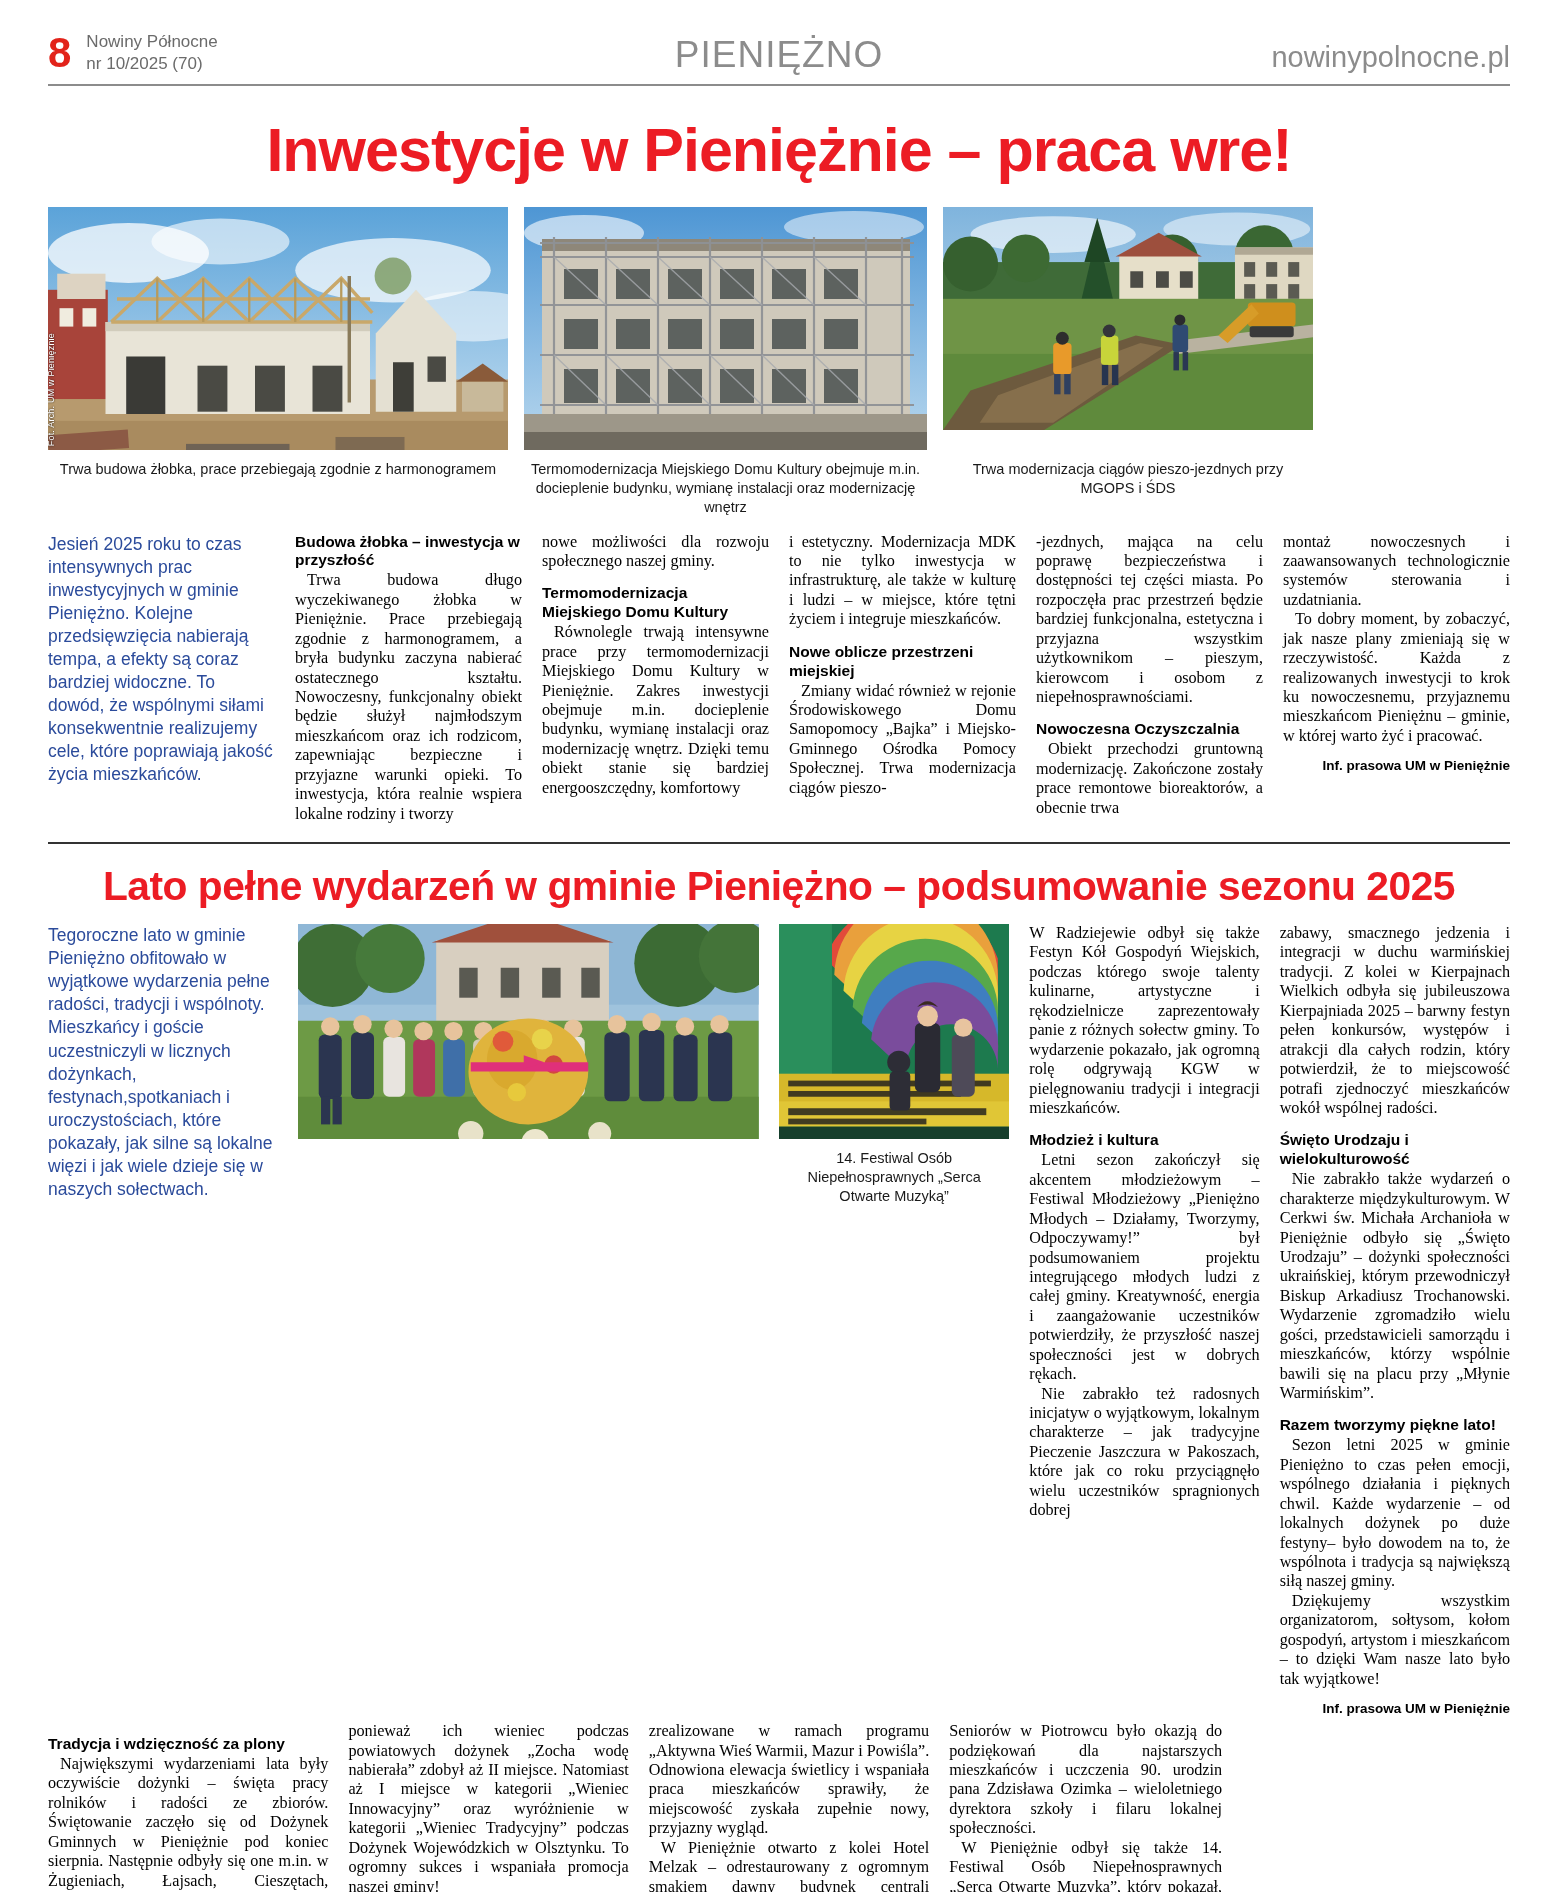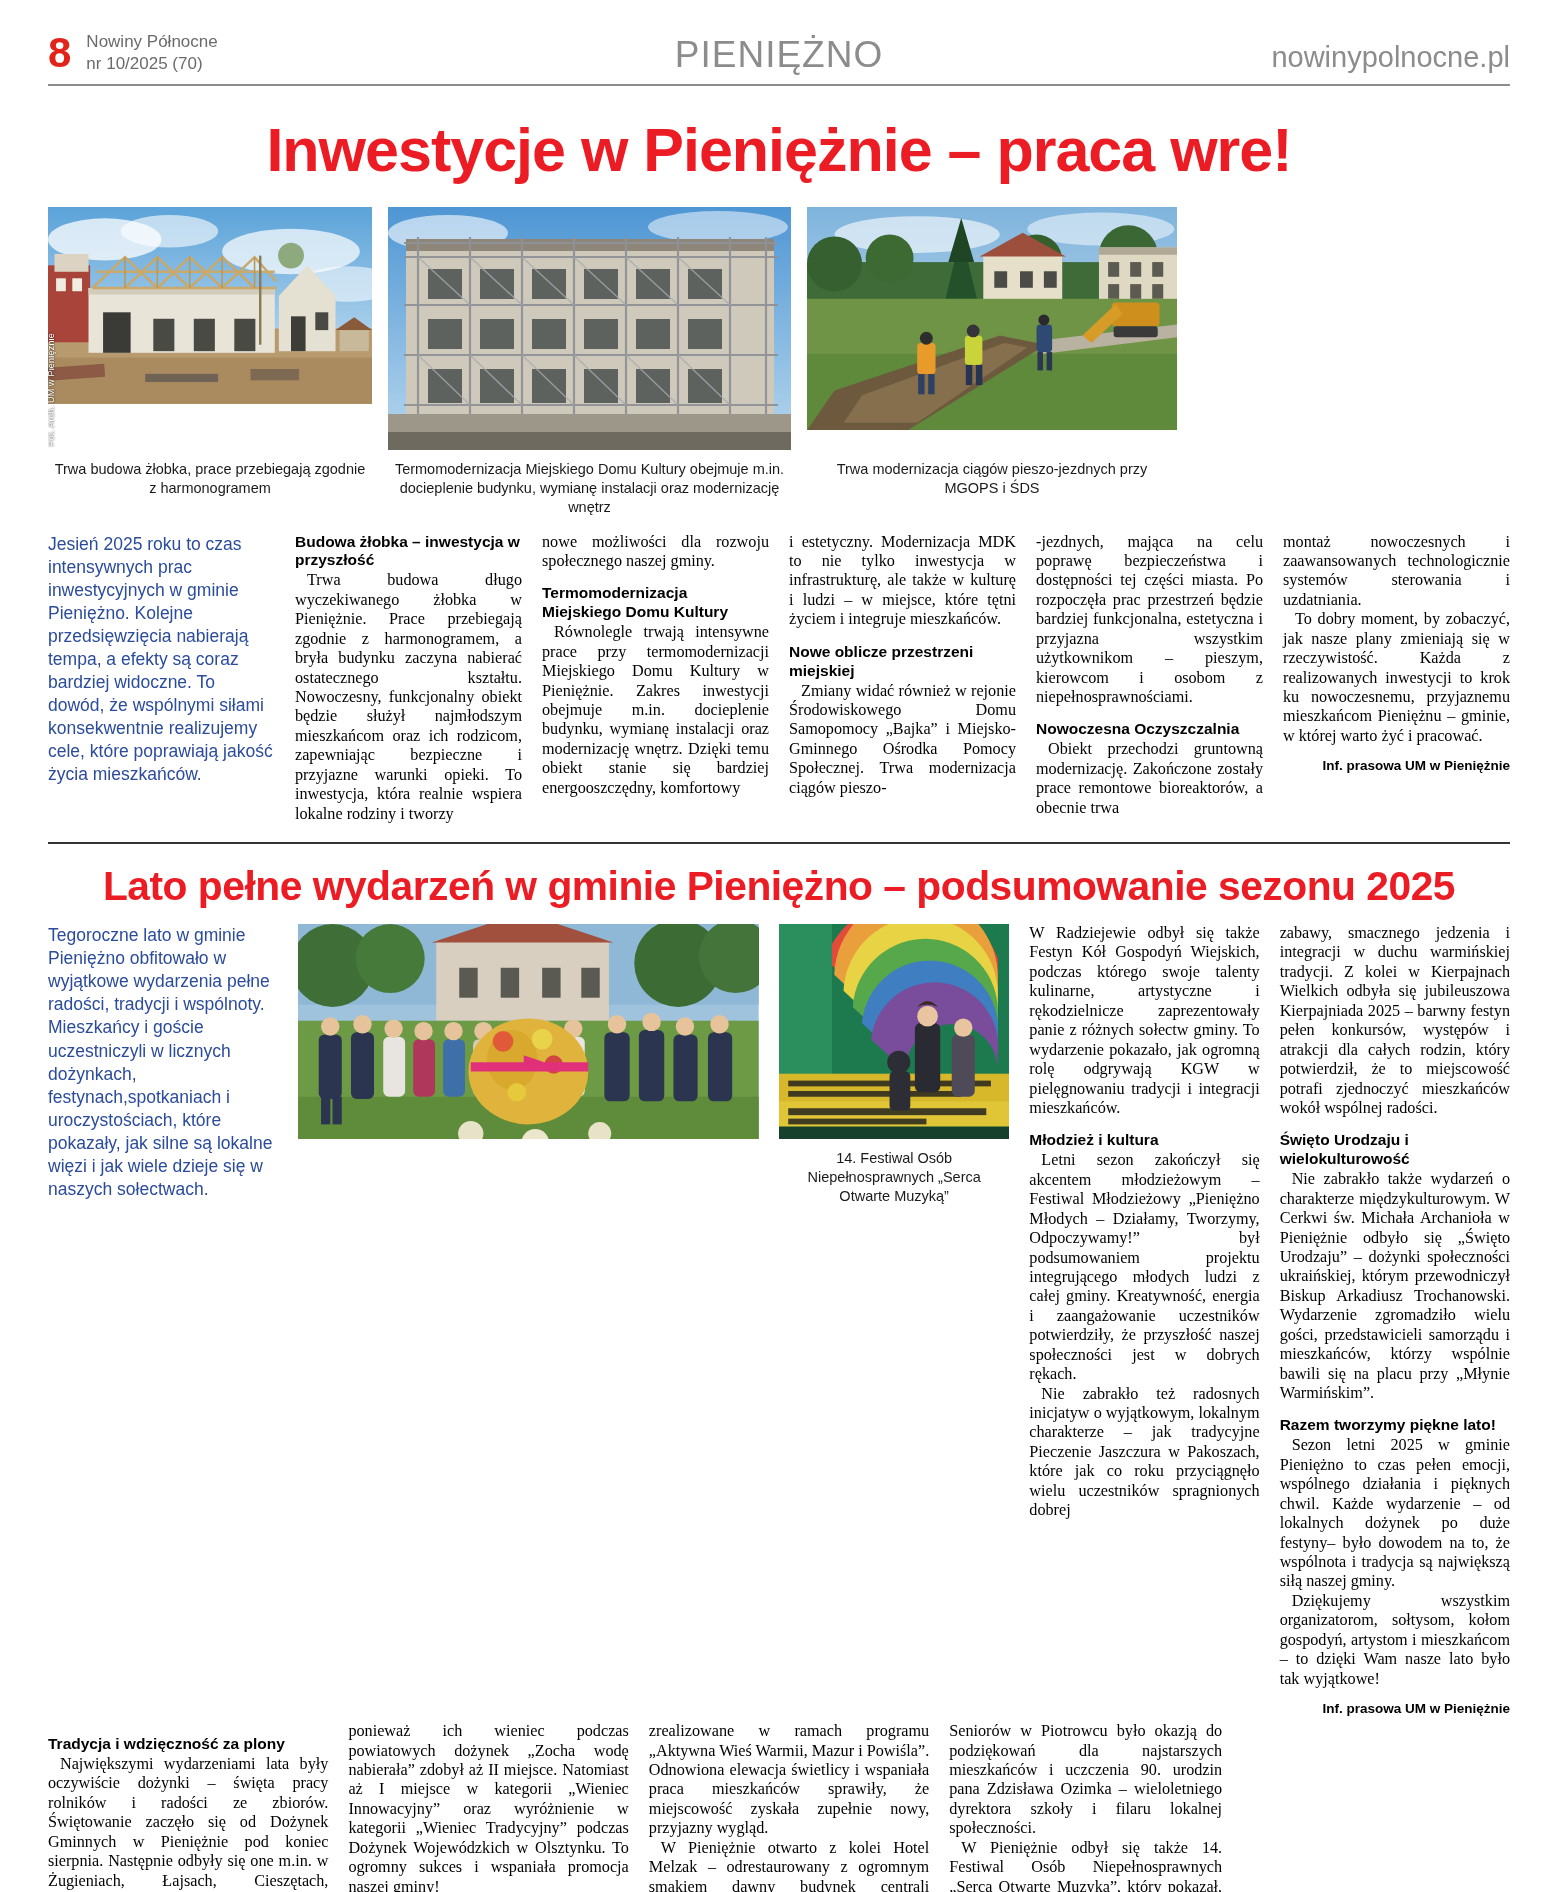--- a/index.html
+++ b/index.html
@@ -165,21 +165,21 @@
 nr 10/2025 (70)</div>
     <div class="section-title">PIENIĘŻNO</div>
     <div class="site-url">nowinypolnocne.pl</div>
   </div>
   <div class="rule-thick"></div>
 
   <h1 class="headline">Inwestycje w Pieniężnie – praca wre!</h1>
 
   <div class="photo-row">
 
-    <div class="photo-block" style="width:324px">
+    <div class="photo-block" style="width:460px">
       <div class="photo" style="height:243px">
         <svg class="ph" viewBox="0 0 400 243" preserveAspectRatio="none">
           <defs>
             <linearGradient id="sky1" x1="0" y1="0" x2="0" y2="1">
               <stop offset="0%" stop-color="#5ba3d9"></stop>
                 <stop offset="55%" stop-color="#9fc9e8"></stop>
                 <stop offset="100%" stop-color="#dcebf6"></stop>
             </linearGradient>
           </defs>
           <rect width="400" height="243" fill="url(#sky1)"></rect>

